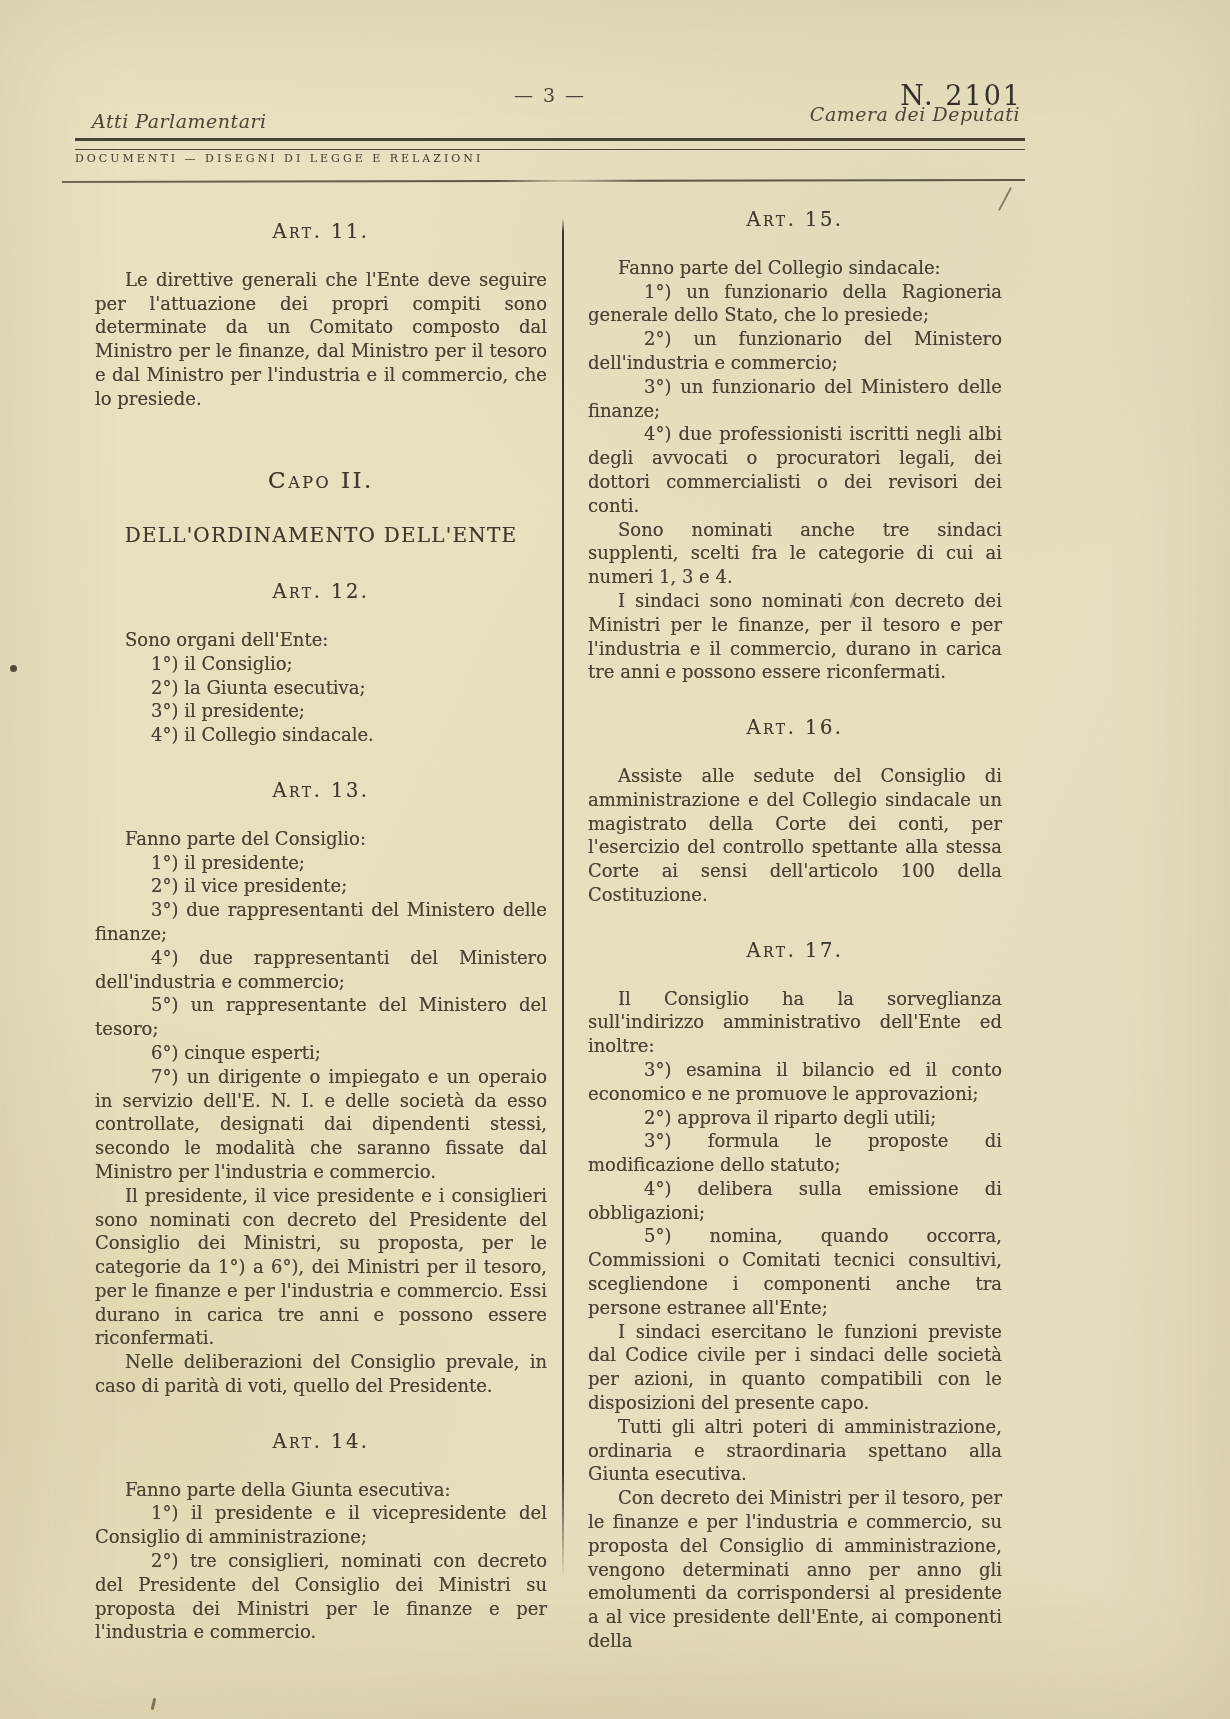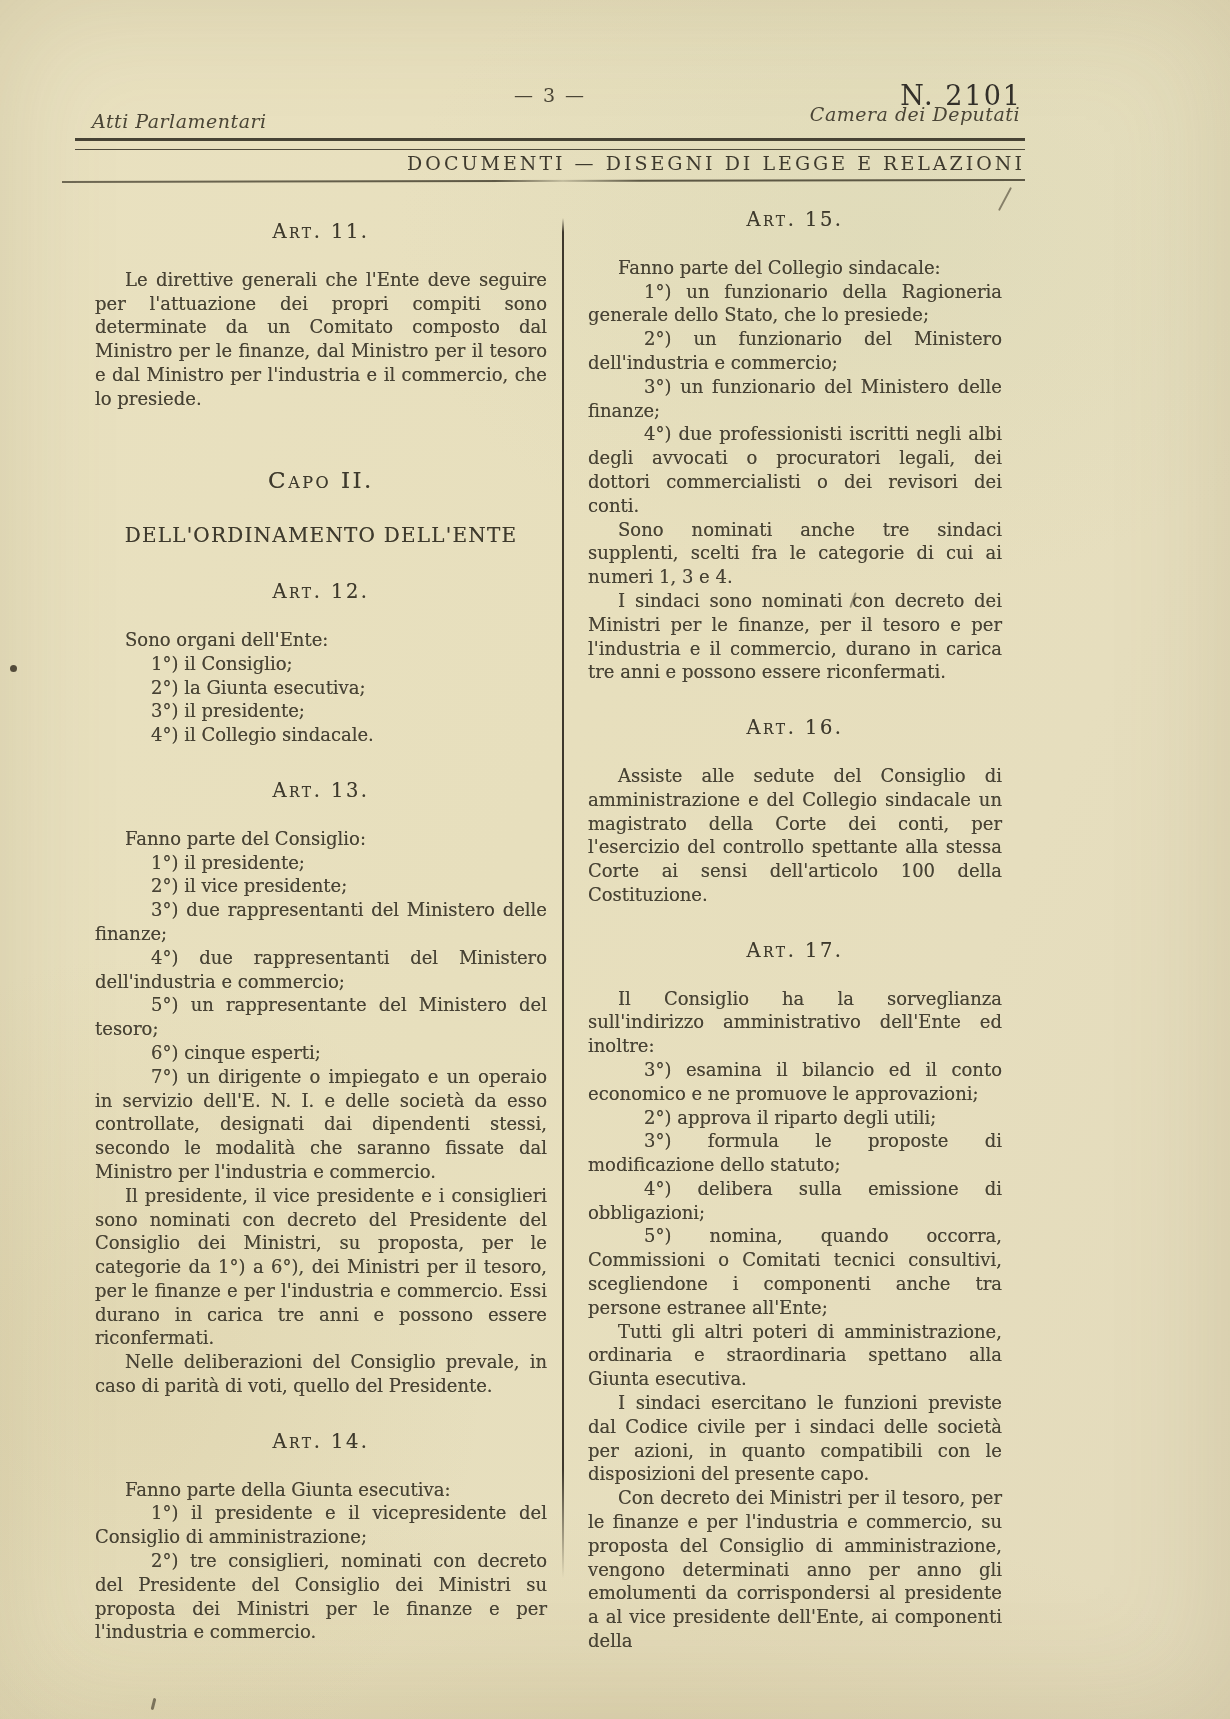--- a/index.html
+++ b/index.html
@@ -34,21 +34,21 @@
     position:absolute;right:210px;top:103px;
     font-style:italic;font-size:19px;letter-spacing:.5px;color:#4a4536;
   }
   .double-rule{
     position:absolute;left:75px;top:138px;width:950px;height:8px;
     border-top:3.5px solid #3a362a;border-bottom:1.8px solid #413d30;
     opacity:.92;
   }
   .caption{
     position:absolute;left:75px;top:152px;width:950px;
-    text-align:right;font-size:19px;letter-spacing:3px;color:#3e3a2e;
+    text-align:left;font-size:11px;letter-spacing:3px;color:#3e3a2e;
   }
   .thin-rule{
     position:absolute;left:62px;top:180px;width:963px;height:2px;
     background:linear-gradient(to right,#5a5441 0%,#45402f 45%,rgba(69,64,47,.25) 52%,#45402f 60%,#45402f 100%);
     opacity:.85;transform:rotate(-.12deg);
   }
   
   .col{
     position:absolute;top:0;
     font-size:18px;line-height:23.8px;
@@ -148,22 +148,22 @@
       <div class="block b-para">I sindaci sono nominati con decreto dei Ministri per le finanze, per il tesoro e per l'industria e il commercio, durano in carica tre anni e possono essere riconfermati.</div>
       <div class="block b-art-heading">Art. 16.</div>
       <div class="block b-para">Assiste alle sedute del Consiglio di amministrazione e del Collegio sindacale un magistrato della Corte dei conti, per l'esercizio del controllo spettante alla stessa Corte ai sensi dell'articolo 100 della Costituzione.</div>
       <div class="block b-art-heading">Art. 17.</div>
       <div class="block b-para">Il Consiglio ha la sorveglianza sull'indirizzo amministrativo dell'Ente ed inoltre:</div>
       <div class="block b-item">3°) esamina il bilancio ed il conto economico e ne promuove le approvazioni;</div>
       <div class="block b-item">2°) approva il riparto degli utili;</div>
       <div class="block b-item">3°) formula le proposte di modificazione dello statuto;</div>
       <div class="block b-item">4°) delibera sulla emissione di obbligazioni;</div>
       <div class="block b-item">5°) nomina, quando occorra, Commissioni o Comitati tecnici consultivi, scegliendone i componenti anche tra persone estranee all'Ente;</div>
+      <div class="block b-para">I sindaci esercitano le funzioni previste dal Codice civile per i sindaci delle società per azioni, in quanto compatibili con le disposizioni del presente capo.</div>
       <div class="block b-para">Tutti gli altri poteri di amministrazione, ordinaria e straordinaria spettano alla Giunta esecutiva.</div>
-      <div class="block b-para">I sindaci esercitano le funzioni previste dal Codice civile per i sindaci delle società per azioni, in quanto compatibili con le disposizioni del presente capo.</div>
       <div class="block b-para">Con decreto dei Ministri per il tesoro, per le finanze e per l'industria e commercio, su proposta del Consiglio di amministrazione, vengono determinati anno per anno gli emolumenti da corrispondersi al presidente a al vice presidente dell'Ente, ai componenti della</div>
     </div>
 
   <div class="speck speck-dot"></div>
   <div class="speck speck-slash"></div>
   <div class="speck speck-slash2"></div>
   <div class="speck speck-bottom"></div>
 
 </div>
 

